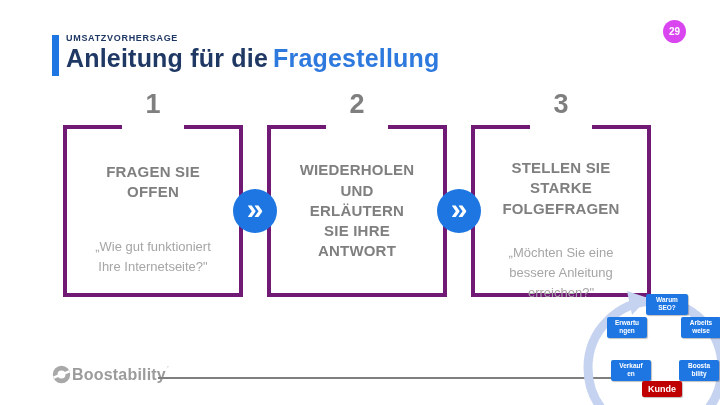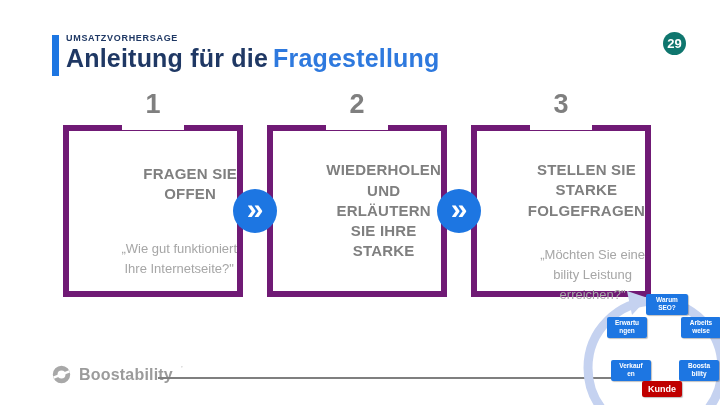--- a/index.html
+++ b/index.html
@@ -7,46 +7,46 @@
     width:720px;height:405px;overflow:hidden;position:relative;
     background:#ffffff;font-family:"Liberation Sans",sans-serif;
   }
   .slide{position:absolute;inset:0}
 
   
   .accent-bar{position:absolute;left:52px;top:35px;width:7px;height:41px;background:#1d76e2}
   .eyebrow{position:absolute;left:66px;top:33px;font-size:9px;font-weight:700;color:#1f3864;letter-spacing:.7px}
   .title{position:absolute;left:66px;top:44px;margin:0;font-size:25px;font-weight:700;color:#1f3864;letter-spacing:.2px;white-space:nowrap}
   .title .accent{color:#2e79de;margin-left:5px}
-  .page-badge{position:absolute;left:663px;top:32px;width:23px;height:23px;border-radius:50%;
-    background:#0f766e;color:#fff;font-size:13px;font-weight:700;
+  .page-badge{position:absolute;left:663px;top:20px;width:23px;height:23px;border-radius:50%;
+    background:#d946ef;color:#fff;font-size:10px;font-weight:700;
     display:flex;align-items:center;justify-content:center}
 
   
   .step{position:absolute;top:125px;width:180px;height:172px}
   .step1{left:63px}.step2{left:267px}.step3{left:471px}
-  .box{box-sizing:border-box;width:100%;height:100%;border:6px solid #701a75;background:#fff;
-    display:flex;flex-direction:column;align-items:flex-end}
+  .box{box-sizing:border-box;width:100%;height:100%;border:4px solid #701a75;background:#fff;
+    display:flex;flex-direction:column;align-items:center}
   .gapmask{position:absolute;top:0;left:50%;transform:translateX(-50%);width:62px;height:5px;background:#fff;z-index:2}
   .num{position:absolute;top:-36px;left:0;width:100%;text-align:center;
     font-size:27px;font-weight:700;color:#7f7f7f;z-index:3}
   .heading{font-size:15px;font-weight:700;color:#7f7f7f;text-align:center;line-height:1.35;
     white-space:pre-line;letter-spacing:.2px}
   .quote{font-size:13px;color:#a6a6a6;text-align:center;line-height:1.55;white-space:pre-line}
   .step1 .box{padding-top:33px;gap:34px}
   .step2 .box{justify-content:center}
   .step3 .box{padding-top:29px;gap:24px}
 
   .chev{position:absolute;top:189px;width:44px;height:44px;border-radius:50%;background:#1d76e2;
     color:#fff;display:flex;align-items:center;justify-content:center;z-index:4}
   .chev span{font-size:30px;font-weight:700;line-height:1;margin-top:-4px}
   .chev1{left:233px}.chev2{left:437px}
 
   
-  .logo{position:absolute;left:52px;top:365px;display:flex;align-items:flex-start;gap:8px}
+  .logo{position:absolute;left:52px;top:365px;display:flex;align-items:flex-start;gap:1px}
   .logo-text{font-size:16px;font-weight:600;letter-spacing:.2px;color:#9b9b9b;line-height:19px}
   .logo-tm{font-size:8px;color:#b5b5b5;margin-top:-1px}
   .footer-line{position:absolute;left:158px;top:377px;width:482px;height:2px;background:#7f7f7f}
 
   
   .arc-svg{position:absolute;left:575px;top:282px}
   .node{position:absolute;background:#1d76e2;color:#fff;font-size:6.5px;font-weight:700;
     text-align:center;line-height:1.3;white-space:pre-line;border-radius:2px;padding:2px 0;
     box-shadow:1px 1px 1px rgba(0,0,0,.25)}
   .n0{left:646px;top:294px;width:42px}
@@ -81,38 +81,38 @@
   <div class="chev chev1">
     <span>»</span>
   </div>
 
   <div class="step step2">
     <div class="box">
       <div class="heading">WIEDERHOLEN
 UND
 ERLÄUTERN
 SIE IHRE
-STARKE</div>
+ANTWORT</div>
       <div class="quote"></div>
     </div>
     <div class="gapmask"></div>
     <div class="num">2</div>
   </div>
 
   <div class="chev chev2">
     <span>»</span>
   </div>
 
   <div class="step step3">
     <div class="box">
       <div class="heading">STELLEN SIE
 STARKE
 FOLGEFRAGEN</div>
       <div class="quote">„Möchten Sie eine
-bility Leistung
+bessere Anleitung
 erreichen?"</div>
     </div>
     <div class="gapmask"></div>
     <div class="num">3</div>
   </div>
 
   <div class="logo">
     <svg width="19" height="19" viewBox="0 0 24 24">
       <circle cx="12" cy="12" r="8" fill="none" stroke="#a8a8a8" stroke-width="6"></circle>
       <line x1="2" y1="16" x2="22" y2="8" stroke="#ffffff" stroke-width="3.2"></line>

